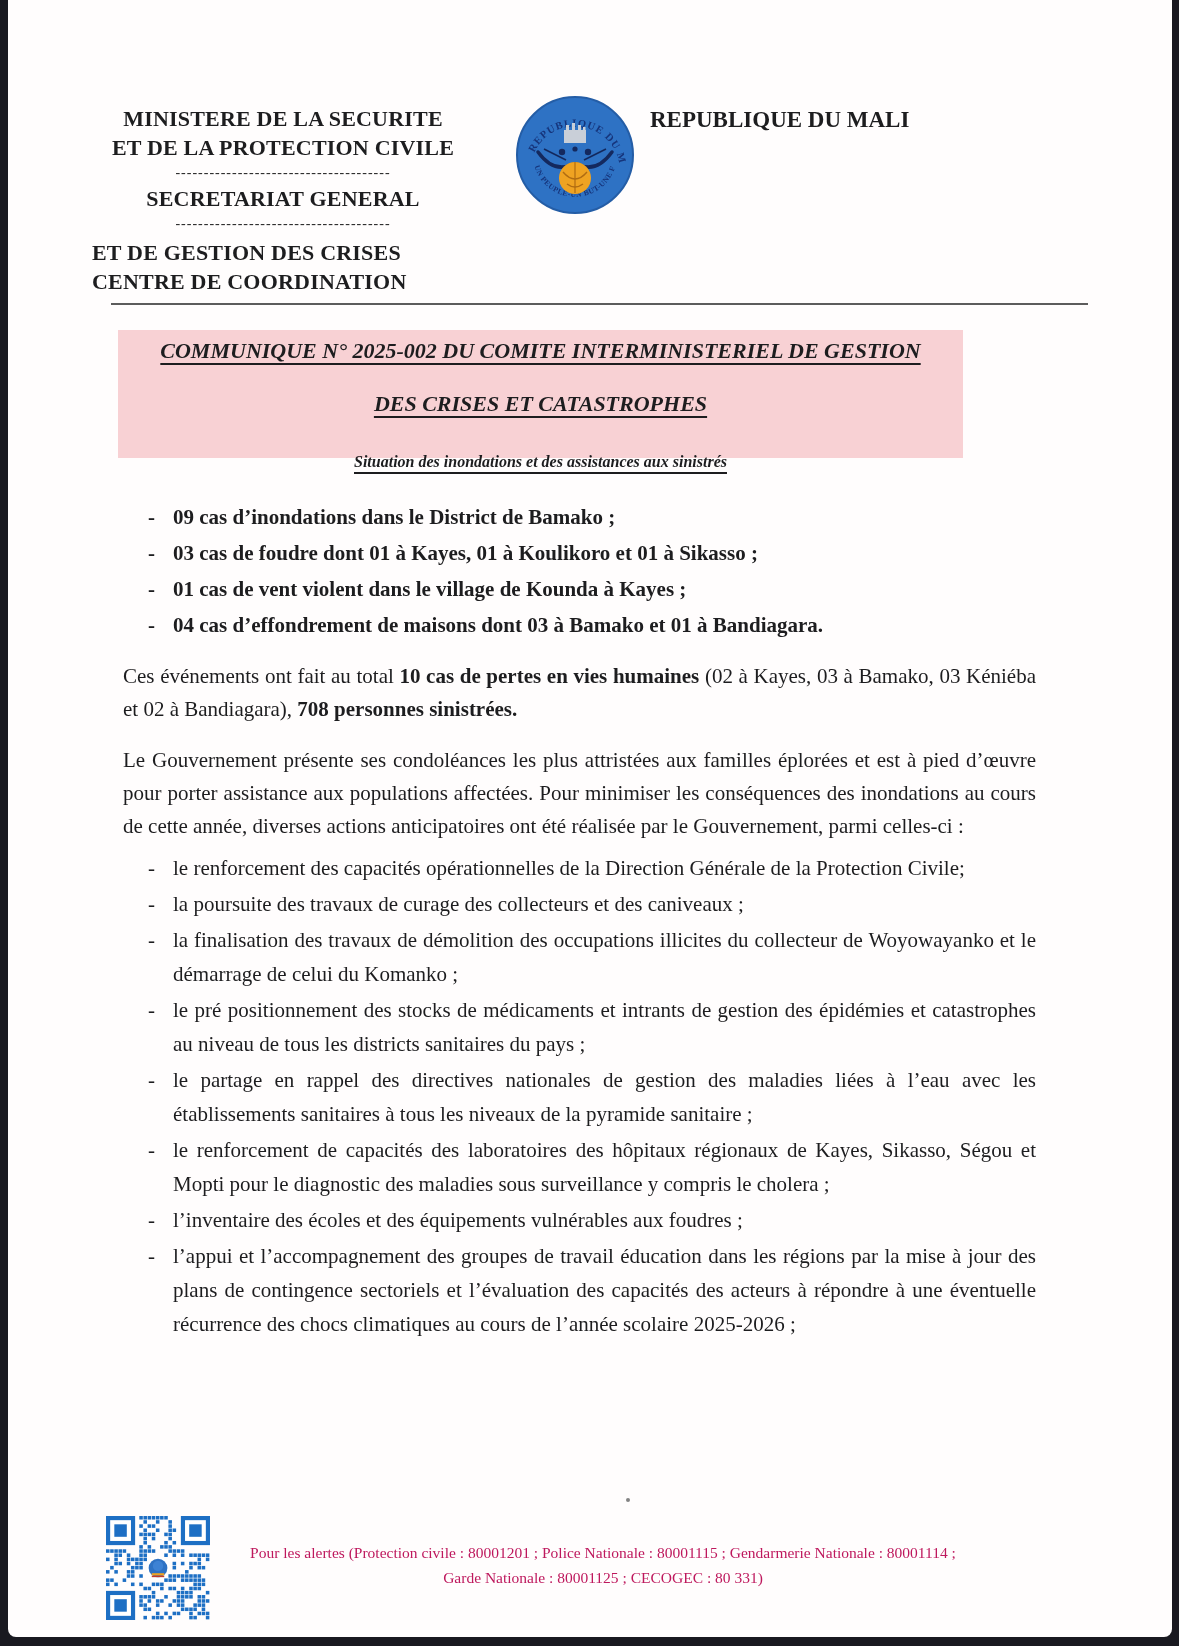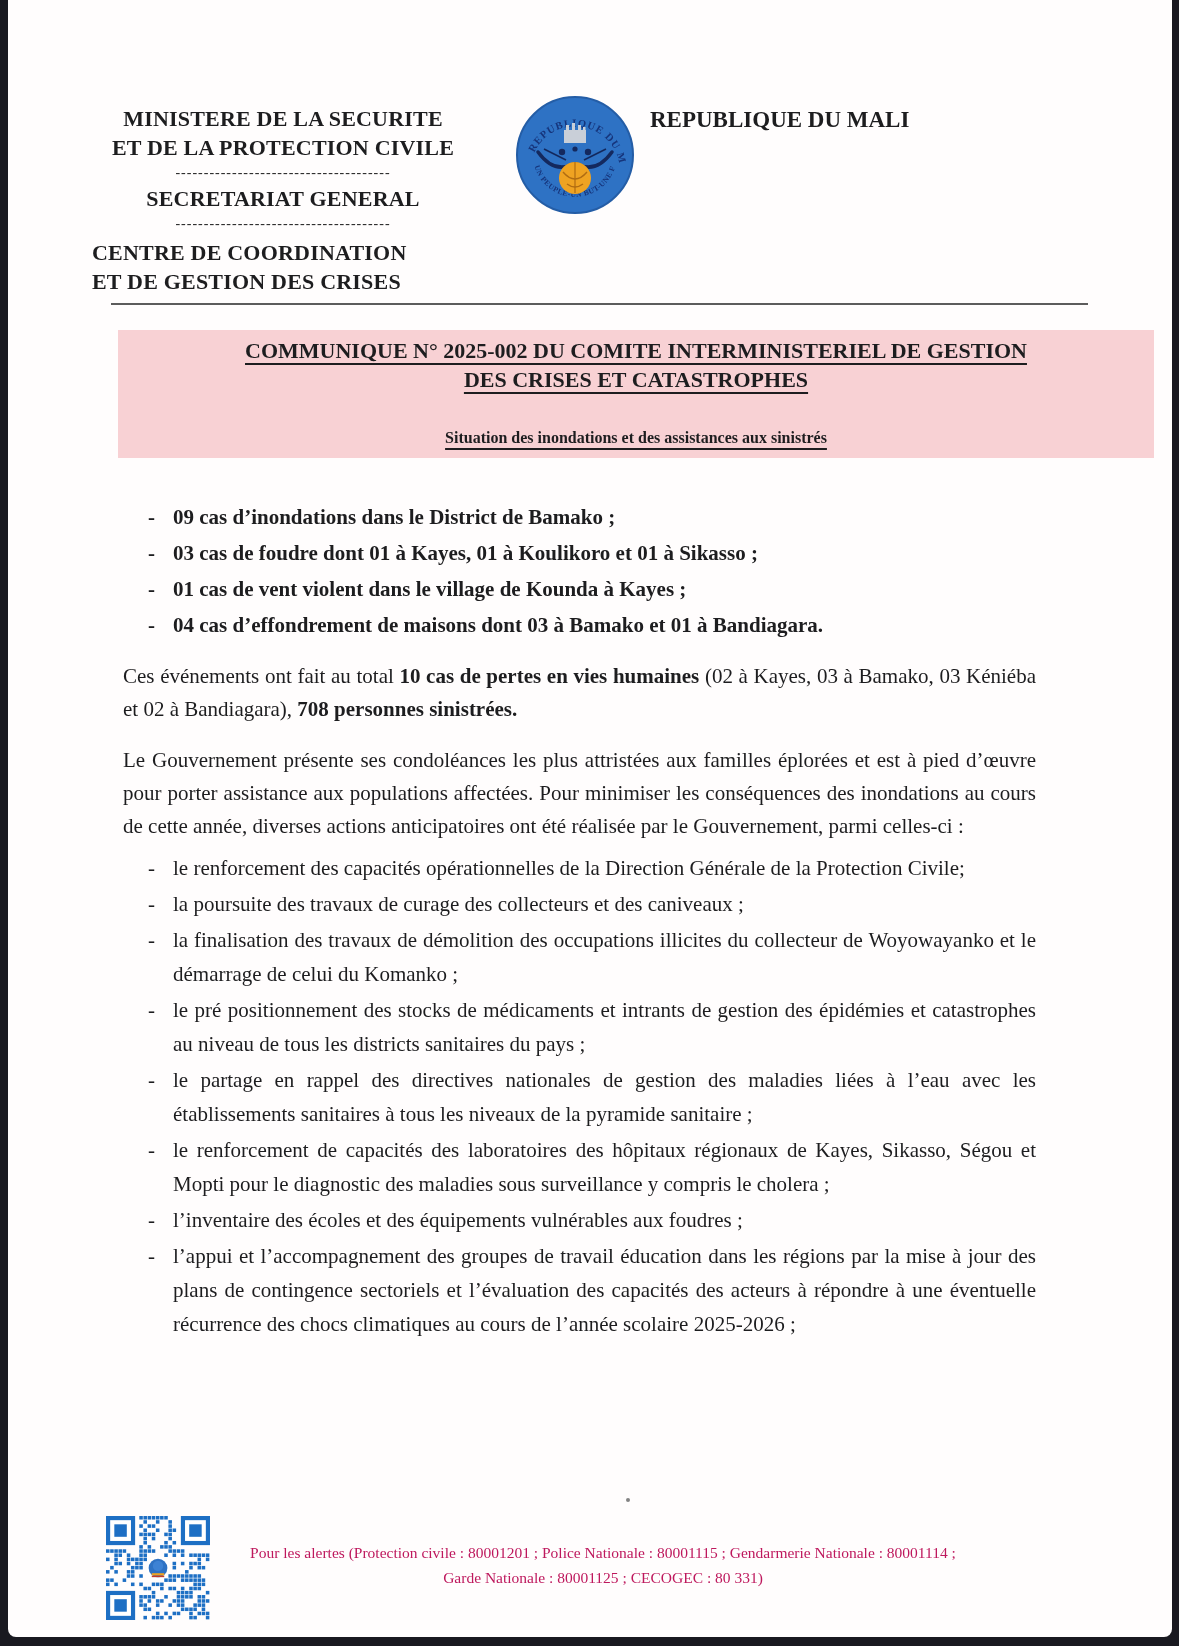--- a/index.html
+++ b/index.html
@@ -16,26 +16,26 @@
   .lh-line{font-weight:700;font-size:22px;line-height:29px;letter-spacing:.2px;}
   .dashes{font-size:14px;line-height:16px;letter-spacing:1px;color:#2a2a2a;overflow:hidden;white-space:nowrap;margin:3px 0;}
   .lh-center-block{text-align:left;margin-top:6px;}
   .seal{position:absolute;left:506px;top:94px;width:122px;height:122px;}
   .lh-right{position:absolute;left:642px;top:106px;width:420px;text-align:left;}
   .lh-right .republic{font-weight:700;font-size:23px;line-height:28px;}
   .lh-right .motto{font-weight:700;font-size:21px;line-height:27px;margin-top:5px;}
   .rule{position:absolute;left:103px;top:303px;width:977px;height:2px;background:#5c5c5c;}
   
   .banner{
-    position:absolute;left:110px;top:330px;width:1036px;height:128px;
-    text-align:center;padding-top:7px;box-sizing:border-box;
+    position:absolute;left:110px;top:330px;width:845px;height:128px;
+    text-align:center;padding-top:7px;box-sizing:border-box;font-style:italic;
   }
   .banner-title{font-weight:700;font-size:22px;line-height:28px;}
   .banner-title span{text-decoration:underline;text-underline-offset:5px;text-decoration-thickness:2px;}
-  .banner-title .l2{display:inline-block;margin-top:1px;}
+  .banner-title .l2{display:inline-block;margin-top:25px;}
   .banner-subtitle{
     font-weight:700;font-size:16px;margin-top:17px;display:inline-block;
     text-decoration:underline;text-underline-offset:5px;text-decoration-thickness:2px;
   }
   
   .content{position:absolute;left:115px;top:492px;width:913px;font-size:21px;}
   .para{margin:0;line-height:33px;text-align:justify;}
   .mt{margin-top:18px;}
   .dash-list{margin:8px 0 0 0;padding:0;list-style:none;}
   .dash-list li{
@@ -57,22 +57,22 @@
 
 <div class="page">
 
   <div class="lh-left">
     <div class="lh-line">MINISTERE DE LA SECURITE</div>
     <div class="lh-line">ET DE LA PROTECTION CIVILE</div>
     <div class="dashes">--------------------------------------</div>
     <div class="lh-line">SECRETARIAT GENERAL</div>
     <div class="dashes">--------------------------------------</div>
     <div class="lh-center-block">
+      <div class="lh-line">ET DE GESTION DES CRISES</div>
       <div class="lh-line">CENTRE DE COORDINATION</div>
-      <div class="lh-line">ET DE GESTION DES CRISES</div>
     </div>
   </div>
 
   <div class="seal">
     <svg viewBox="0 0 122 122" width="122" height="122">
       <circle cx="61" cy="61" r="58" fill="#2e72c4"></circle>
       <circle cx="61" cy="61" r="58" fill="none" stroke="#245da6" stroke-width="2"></circle>
       <defs>
         <path id="arcT" d="M 17,68 A 45,45 0 0 1 105,68" fill="none"></path>
         <path id="arcB" d="M 20,70 A 42,42 0 0 0 102,70" fill="none"></path>

